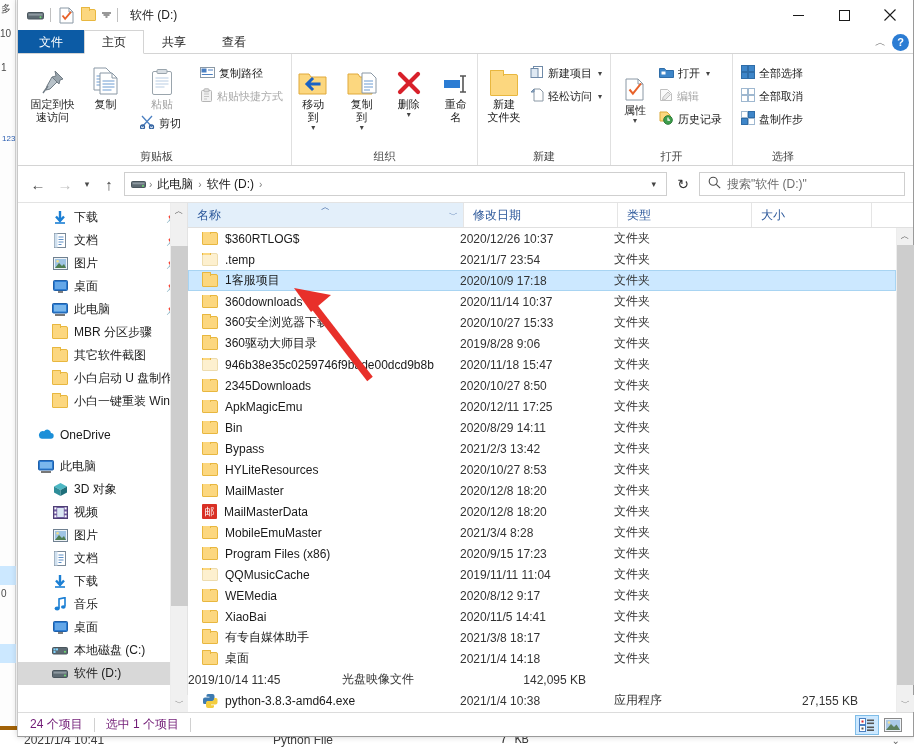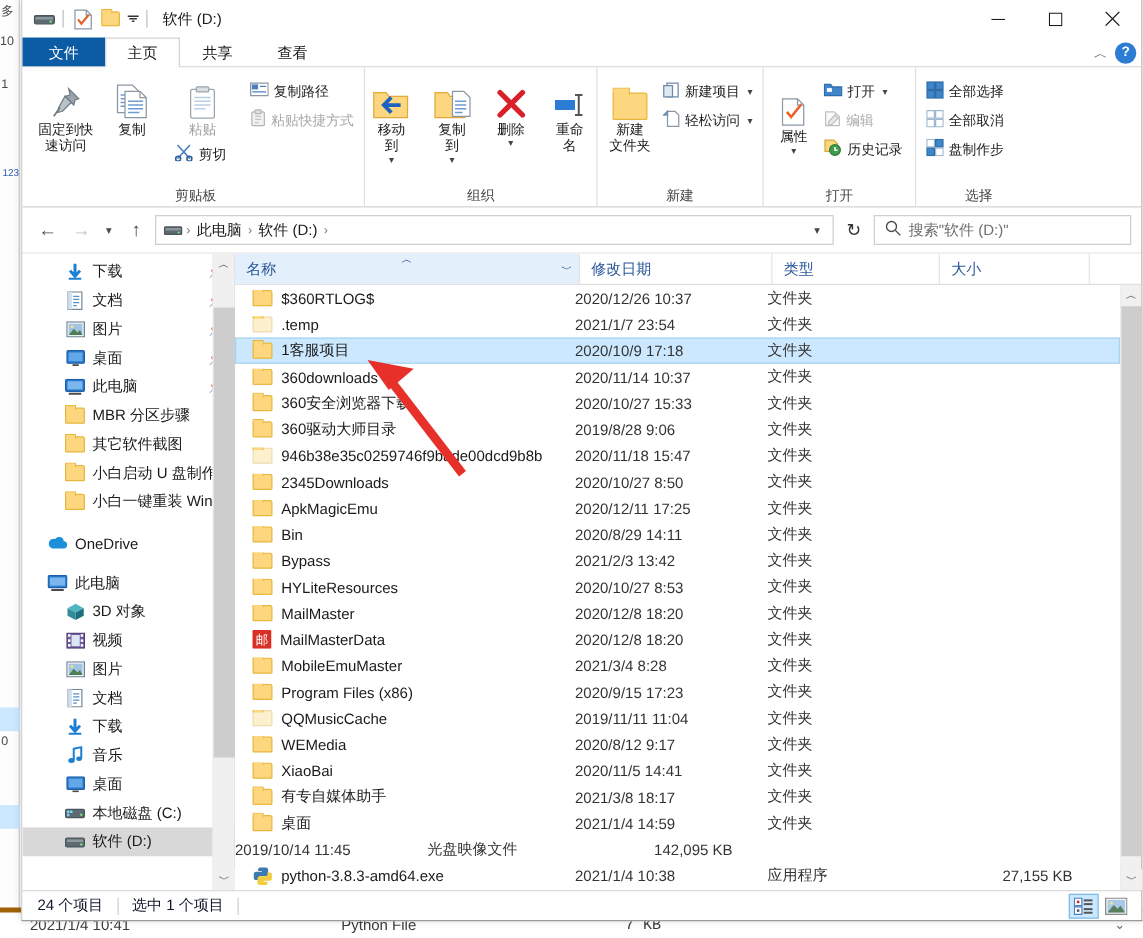--- a/index.html
+++ b/index.html
@@ -231,21 +231,21 @@
     content:''; position:absolute; left:3px;top:4px;width:8px;height:8px;
     border-radius:50%; background:#d4dde4; border:1px solid #a9b6c0;
   }
   .pyico { width:16px;height:16px;position:relative;flex:none;}
 
   
   .statusbar {
     height:24px; border-top:1px solid #dcdcdc; display:flex; align-items:center;
     background:#fff; flex:none; padding-left:12px; gap:0px; position:relative;
   }
-  .st-txt { font-size:12px; color:#0f172a; padding-right:11px; white-space:nowrap; }
+  .st-txt { font-size:12px; color:#701a75; padding-right:11px; white-space:nowrap; }
   .st-sep { width:1px; height:14px; background:#d0d0d0; margin-right:11px; }
   .viewbtns { position:absolute; right:8px; top:2px; display:flex; gap:2px; }
   .vbtn {
     width:24px;height:20px; display:flex;align-items:center;justify-content:center;
     border:1px solid transparent;
   }
   .vbtn.active { background:#cce8ff; border-color:#7fbde8; }
 
   
   .annot { position:absolute; left:0; top:0; pointer-events:none; }
@@ -1049,21 +1049,21 @@
                 </span>
               <span class="c-date">2021/3/8 18:17</span>
               <span class="c-type">文件夹</span>
               <span class="c-size"></span>
             </div>
             <div class="row">
               <span class="c-name">
                   <span class="folder"></span>
                   <span>桌面</span>
                 </span>
-              <span class="c-date">2021/1/4 14:59</span>
+              <span class="c-date">2021/1/4 14:18</span>
               <span class="c-type">文件夹</span>
               <span class="c-size"></span>
             </div>
             <div class="row">
               <span class="c-date">2019/10/14 11:45</span>
               <span class="c-type">光盘映像文件</span>
               <span class="c-size">142,095 KB</span>
             </div>
             <div class="row">
               <span class="c-name">

